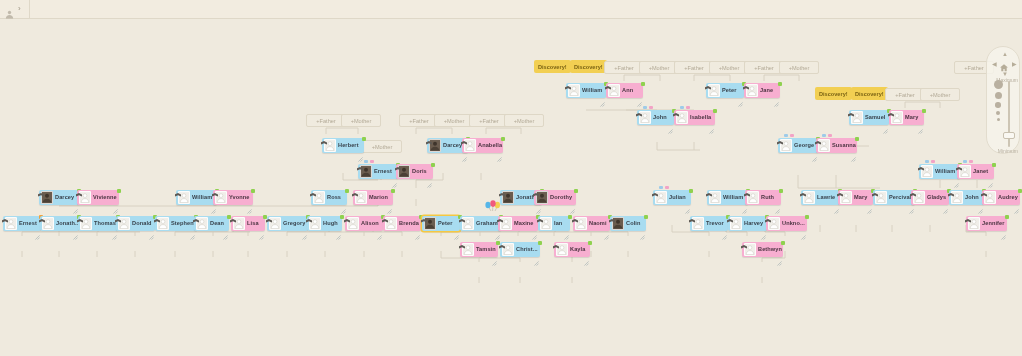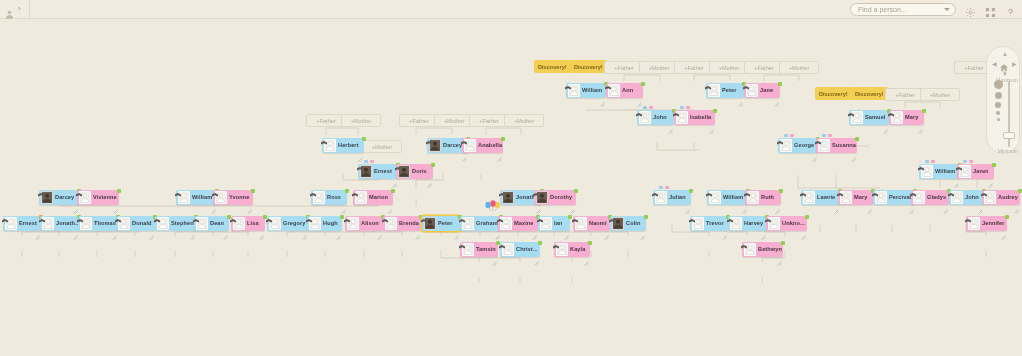--- a/index.html
+++ b/index.html
@@ -180,49 +180,20 @@
     <div id="breadcrumb">
       <span class="bc-person-icon">
         <svg viewBox="0 0 16 16">
             <circle cx="8" cy="4.5" r="3" fill="#9b9383"></circle>
             <path d="M1.5 15c0-3.6 2.9-6 6.5-6s6.5 2.4 6.5 6z" fill="#9b9383"></path>
           </svg>
       </span>
       <span class="bc-chevron">›</span>
     </div>
 
-    <div id="topbar-right">
-      <div id="search-wrap">
-        <input id="search-input" type="text" placeholder="Find a person..." style="">
-        <span class="search-caret"></span>
-      </div>
-
-      <span class="tb-icon">
-        <svg viewBox="0 0 24 24" fill="none" stroke="#8c8474" stroke-width="2">
-          <circle cx="12" cy="12" r="3"></circle>
-          <path d="M12 2v3M12 19v3M2 12h3M19 12h3M4.9 4.9l2.1 2.1M17 17l2.1 2.1M19.1 4.9L17 7M7 17l-2.1 2.1"></path>
-        </svg>
-      </span>
-
-      <span class="tb-icon">
-        <svg viewBox="0 0 24 24" fill="#8c8474">
-          <rect x="2" y="2" width="7" height="7" rx="1"></rect>
-            <rect x="15" y="2" width="7" height="7" rx="1"></rect>
-          <rect x="2" y="15" width="7" height="7" rx="1"></rect>
-            <rect x="15" y="15" width="7" height="7" rx="1"></rect>
-        </svg>
-      </span>
-
-      <span class="tb-icon">
-        <svg viewBox="0 0 24 24" fill="none" stroke="#8c8474" stroke-width="2.4" stroke-linecap="round">
-          <path d="M8.5 8.5a3.6 3.6 0 1 1 4.4 3.5c-.7.2-1 .8-1 1.6v.6"></path>
-          <circle cx="12" cy="19" r="1.1" fill="#8c8474" stroke="none"></circle>
-        </svg>
-      </span>
-    </div>
   </div>
 
   <div id="canvas">
     <svg id="svg-links">
         <path d="M624 61 L624 55 L660 55 L660 61" stroke="#d6cfbe" stroke-width="0.9" fill="none"></path>
         <path d="M694 61 L694 55 L730 55 L730 61" stroke="#d6cfbe" stroke-width="0.9" fill="none"></path>
         <path d="M764 61 L764 55 L799 55 L799 61" stroke="#d6cfbe" stroke-width="0.9" fill="none"></path>
         <path d="M586 78 L586 72 L624 72" stroke="#d6cfbe" stroke-width="0.9" fill="none"></path>
         <path d="M626 78 L626 72" stroke="#d6cfbe" stroke-width="0.9" fill="none"></path>
         <path d="M726 78 L726 72 L764 72" stroke="#d6cfbe" stroke-width="0.9" fill="none"></path>

